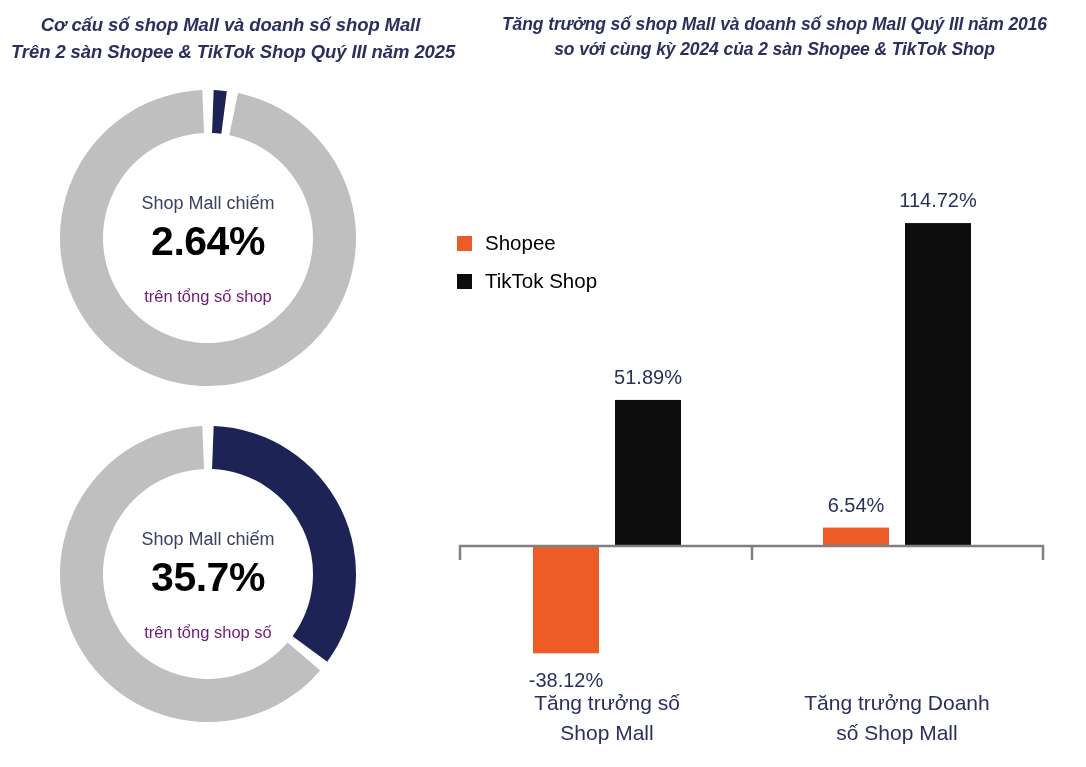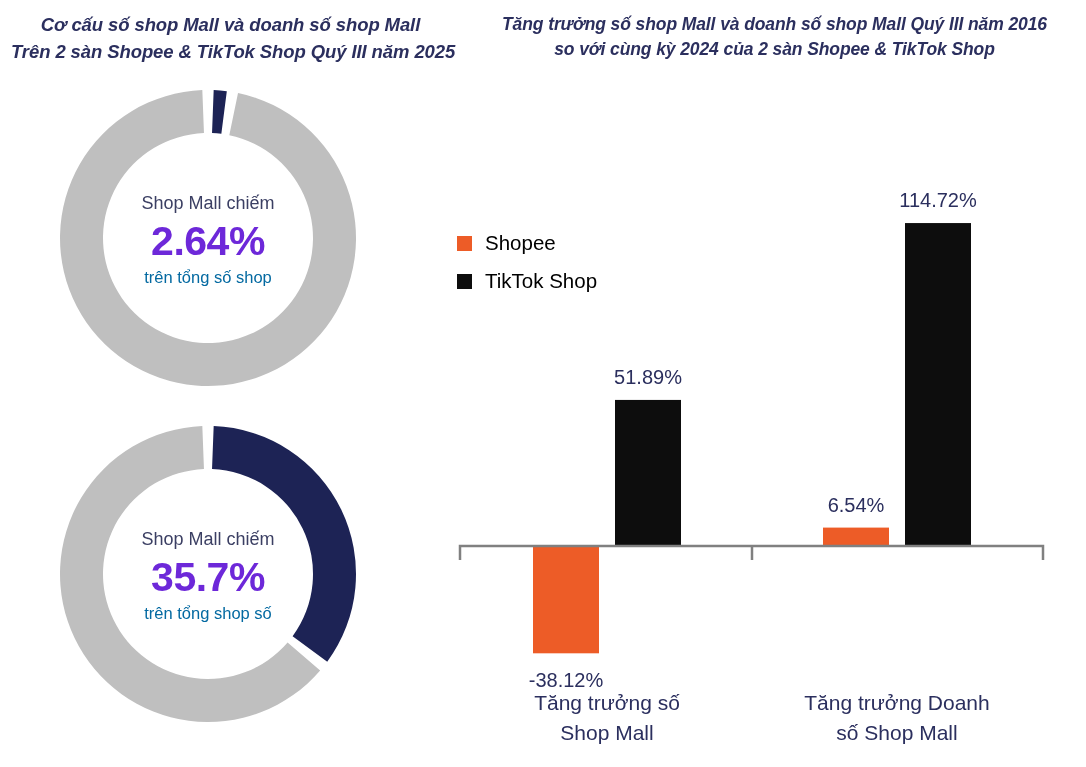--- a/index.html
+++ b/index.html
@@ -56,29 +56,29 @@
 
   .dc-head {
     font-size: 18px;
     color: #3b3f63;
     line-height: 1.3;
     margin-bottom: 3px;
   }
   .dc-value {
     font-size: 41px;
     font-weight: bold;
-    color: #6d28d9;
+    color: #000000;
     line-height: 1.15;
     letter-spacing: -0.5px;
   }
   .dc-sub {
     font-size: 16.5px;
-    color: #0369a1;
+    color: #701a75;
     line-height: 1.3;
-    margin-top: 1px;
+    margin-top: 20px;
   }
 
   
   #bar-panel {
     position: absolute;
     left: 440px;
     top: 80px;
     width: 646px;
     height: 687px;
   }

